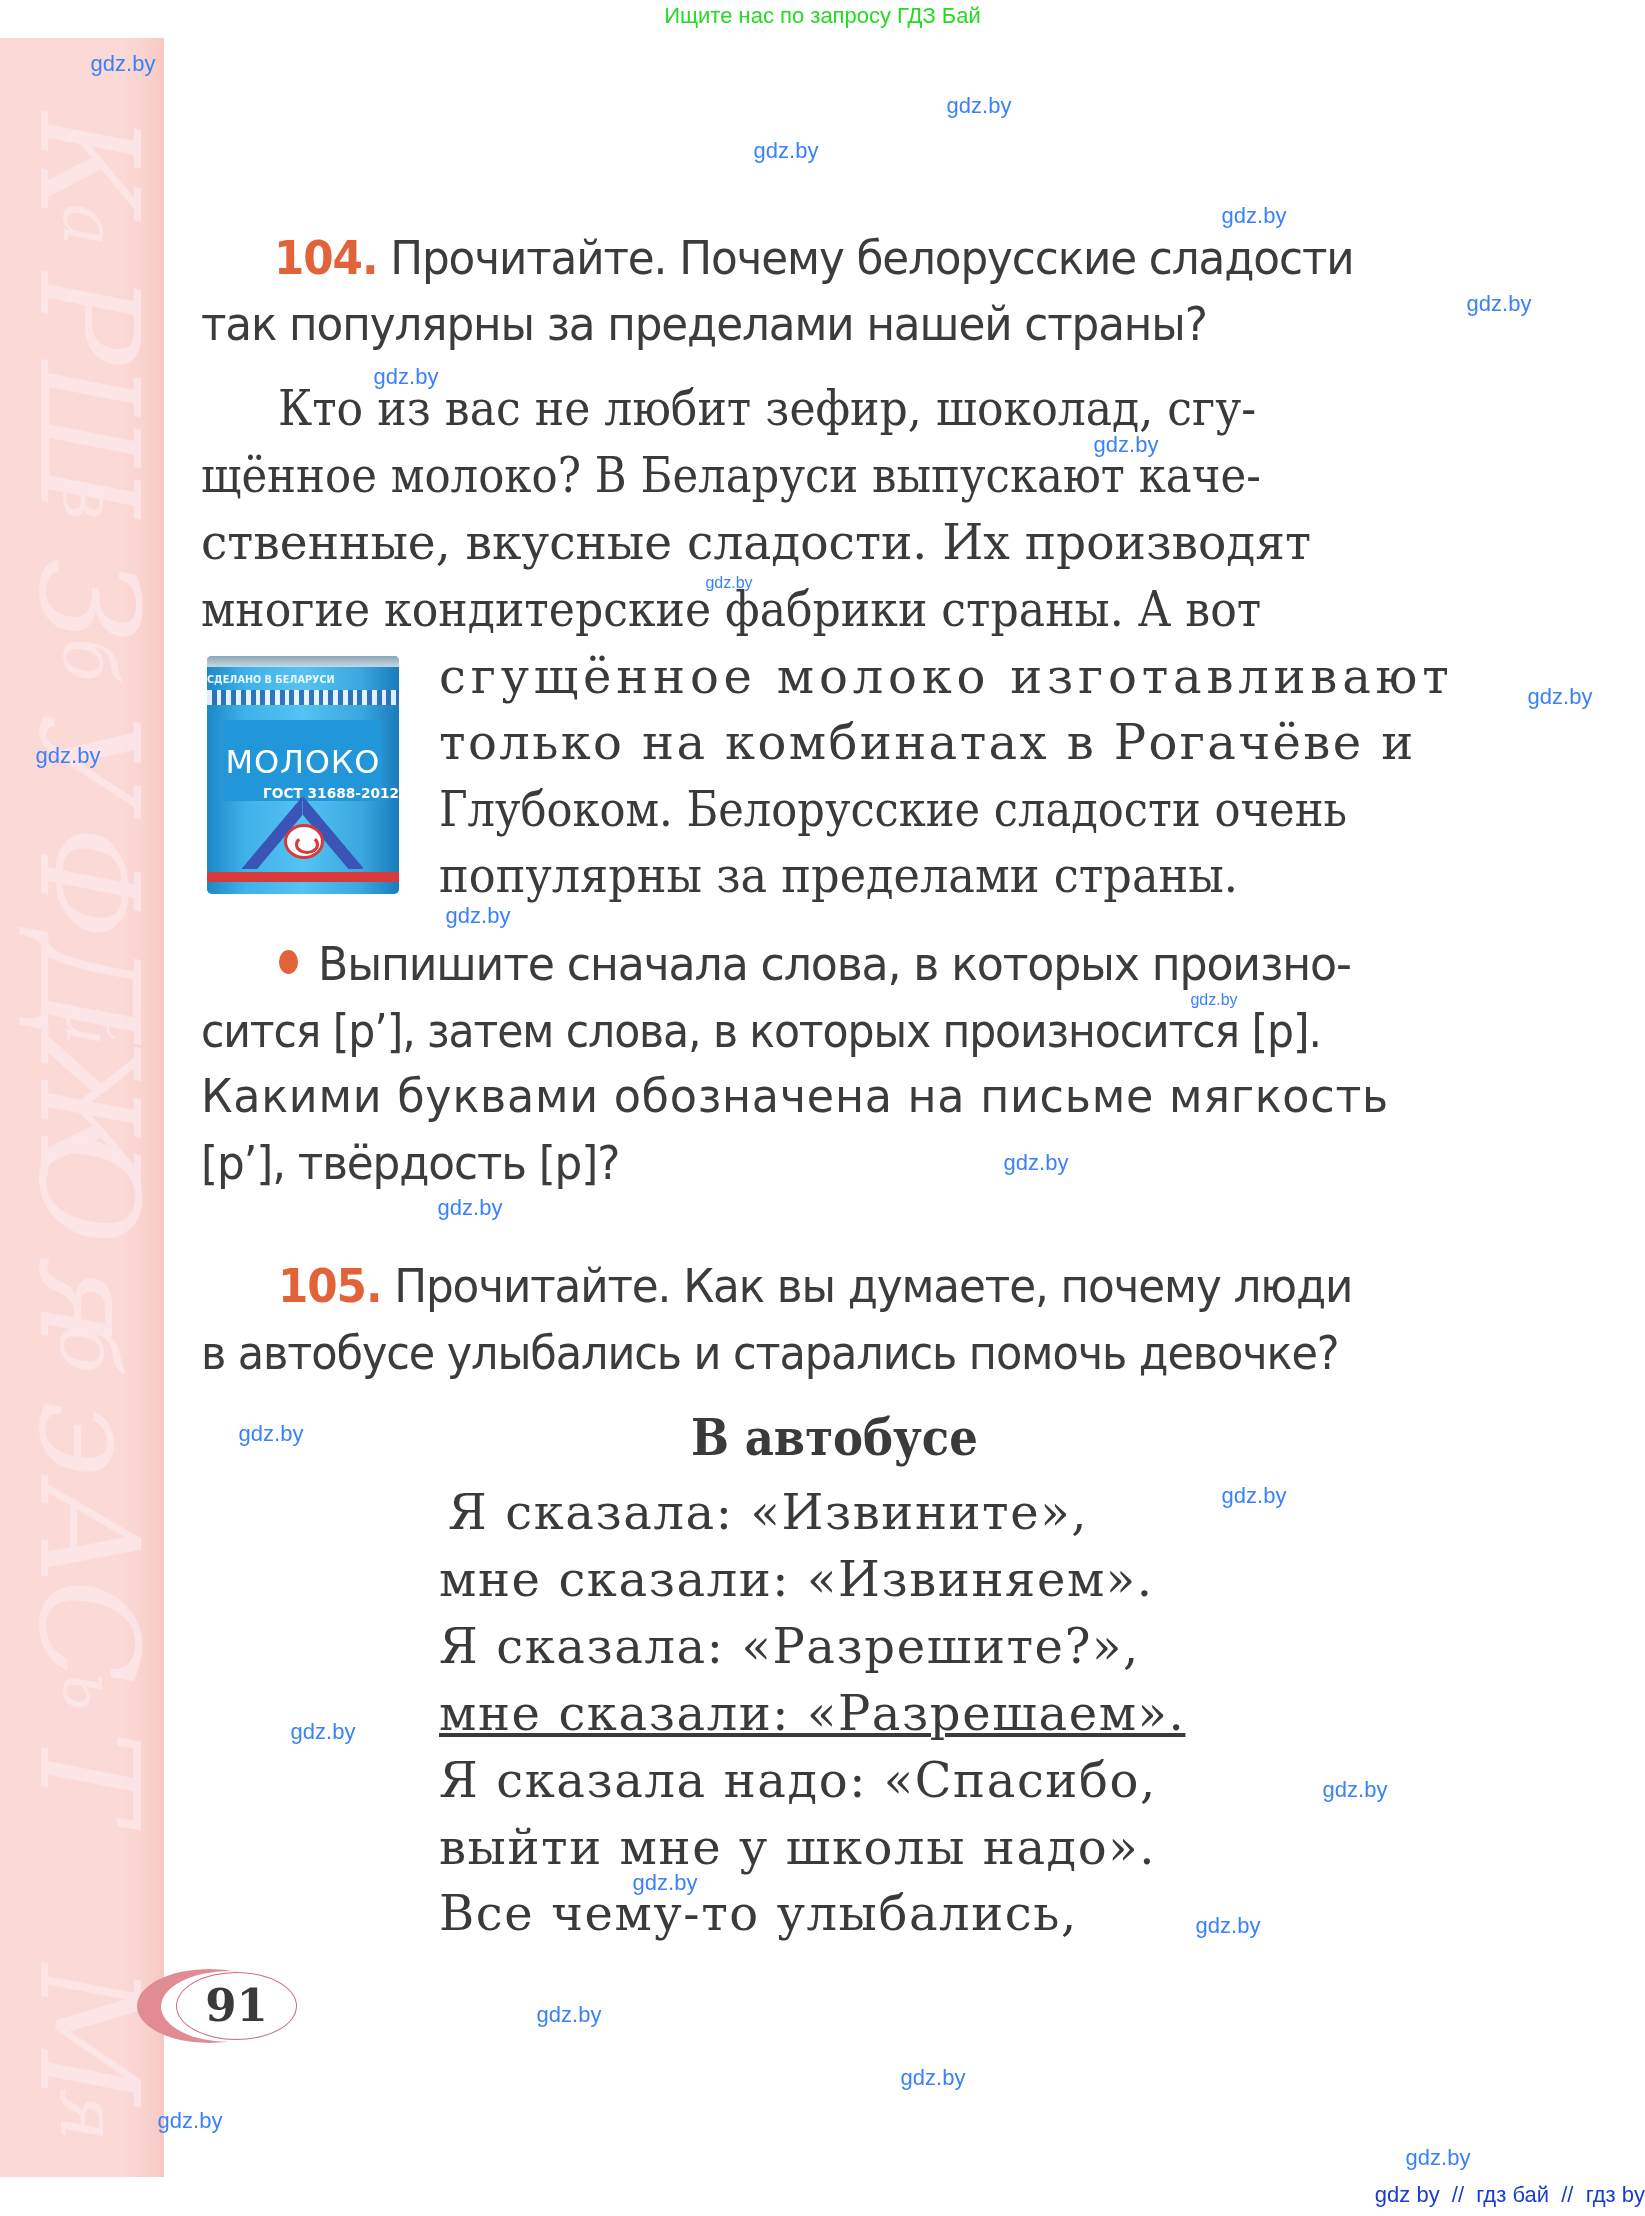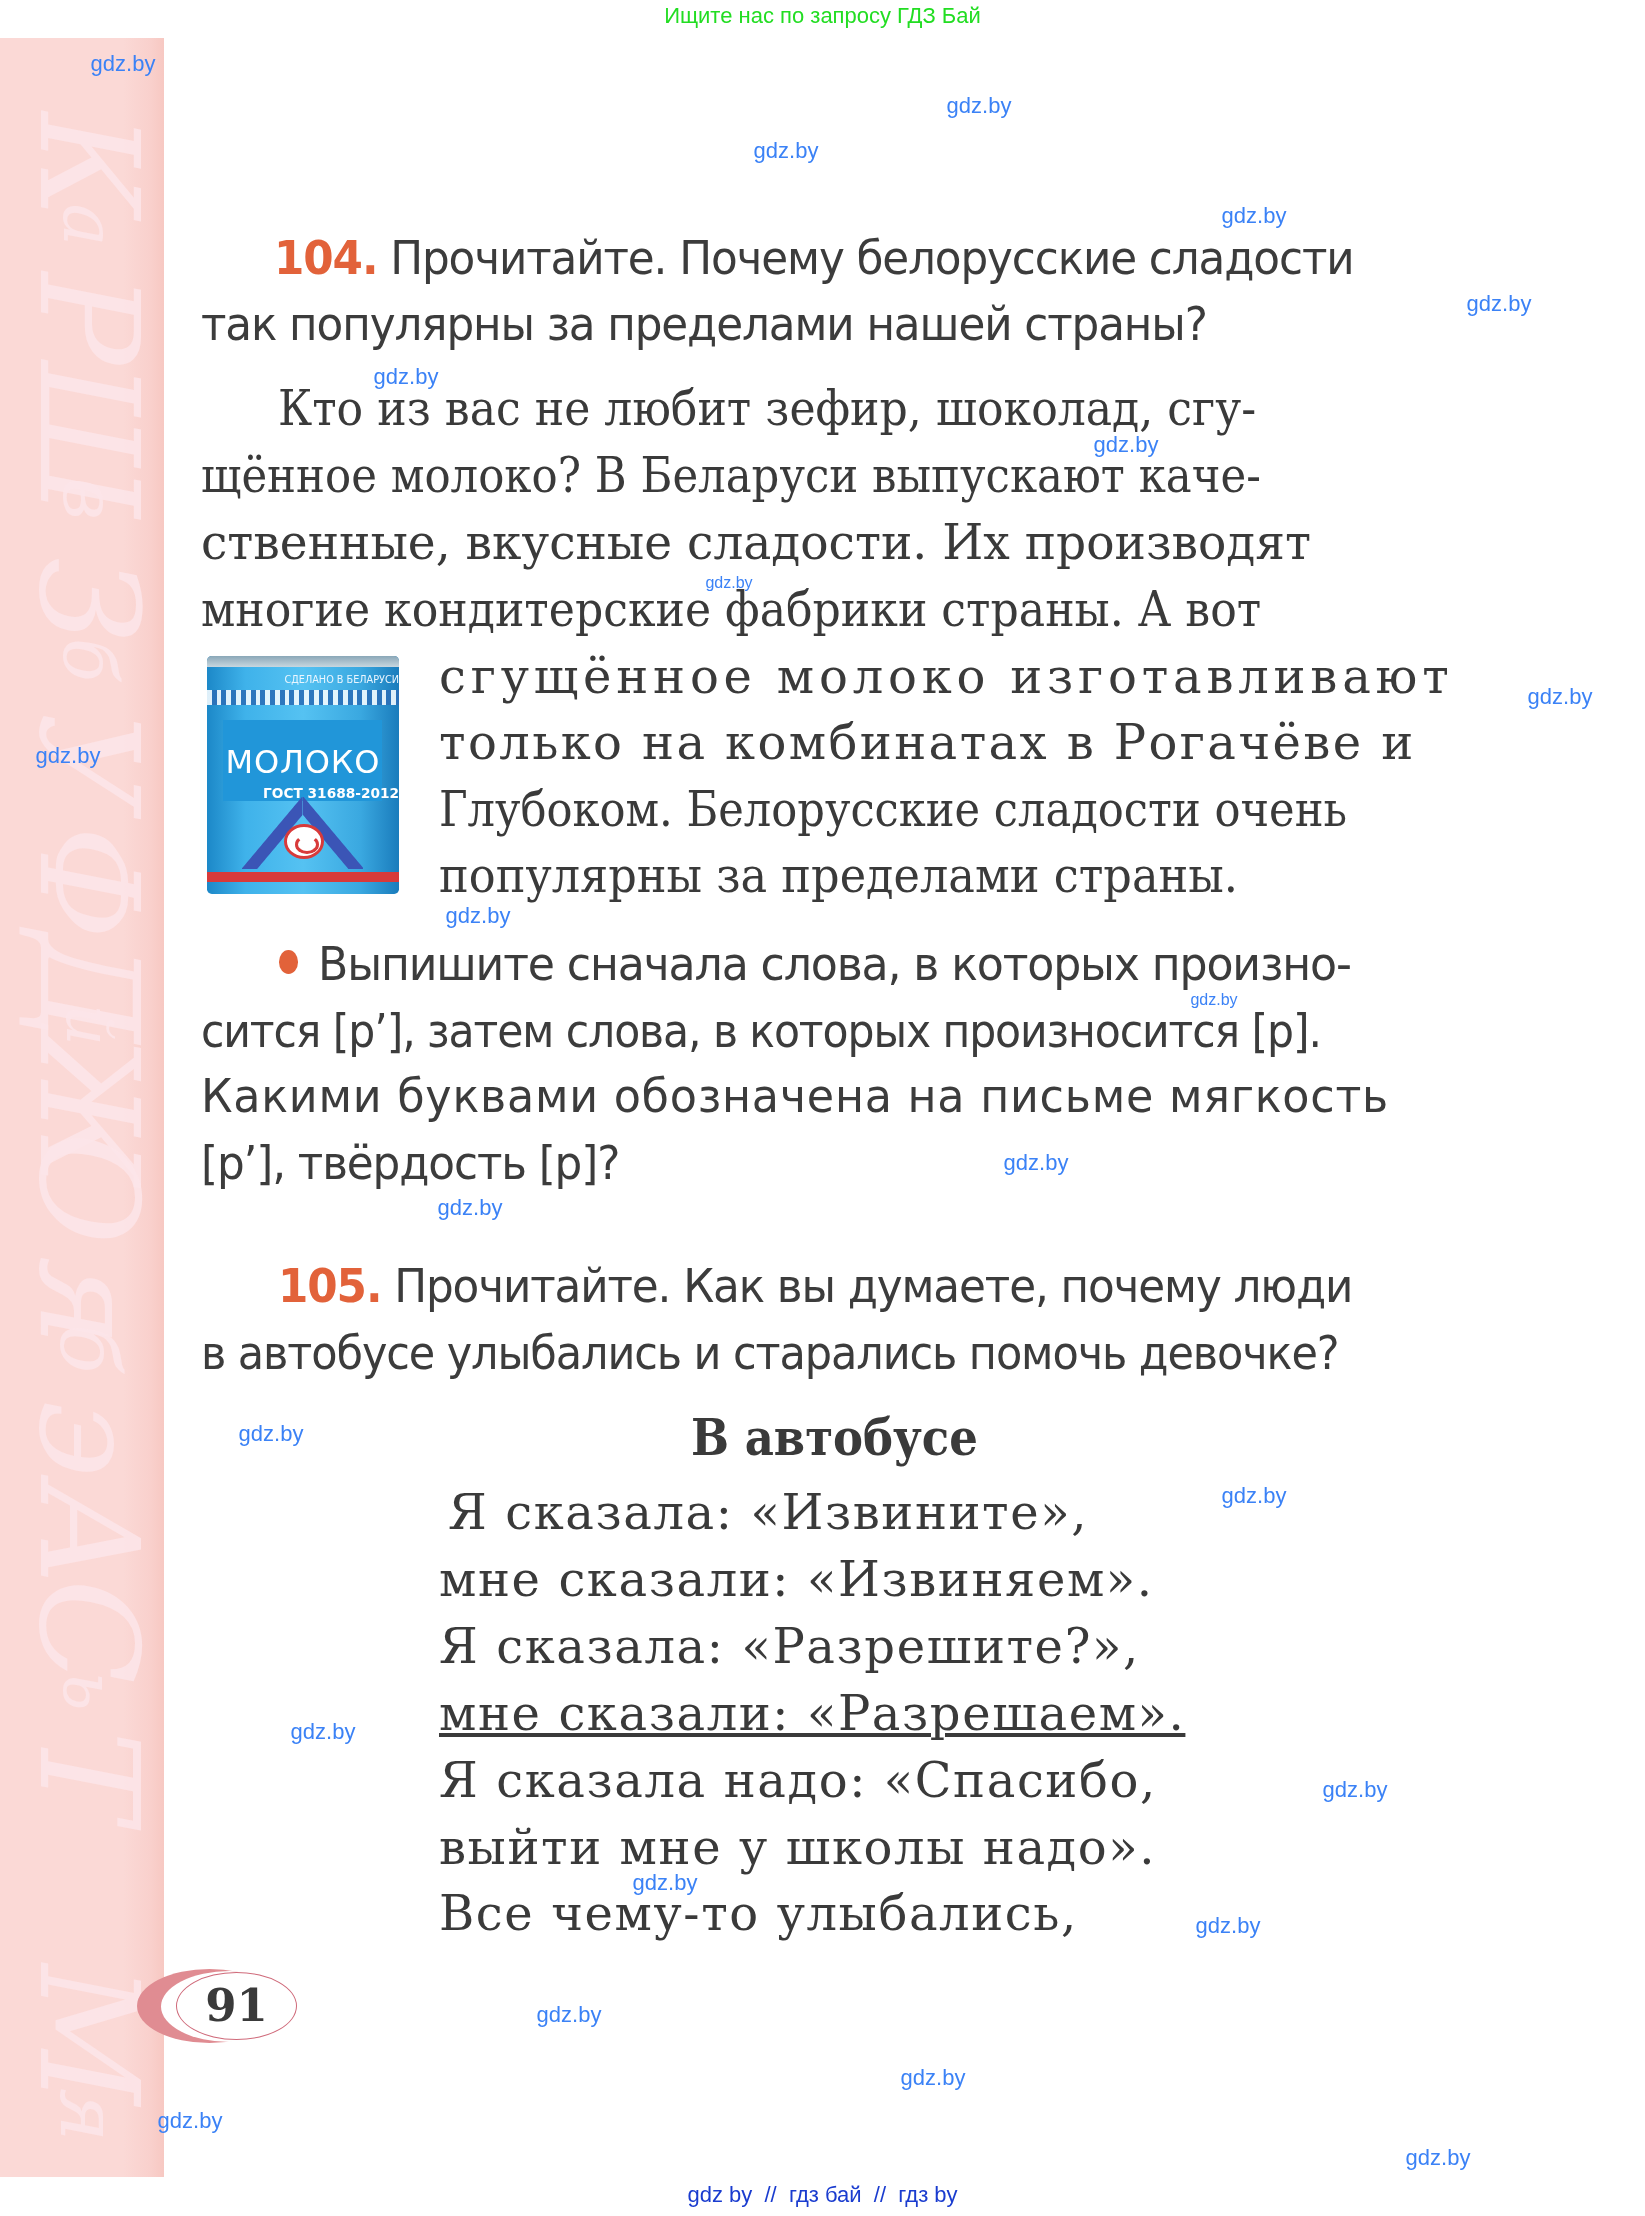--- a/index.html
+++ b/index.html
@@ -11,38 +11,38 @@
   .top-banner { top:3.2px; left:0; width:1645px; text-align:center; font-family:"Liberation Sans", sans-serif; font-size:22px; color:#22dd22; }
   .wm { font-family:Liberation Sans, sans-serif; font-size:22px; color:#3b82f6; white-space:nowrap; transform:translate(-50%,-50%); }
   .task { font-family:"DejaVu Sans", sans-serif; font-size:47px; color:#3c3c3c; letter-spacing:-1.2px; white-space:nowrap; transform:scaleX(0.93); transform-origin:left center; }
   .task-num { color:#e2623a; font-weight:bold; }
   .serif { font-family:"DejaVu Serif", serif; font-size:48px; color:#3a3a3a; white-space:nowrap; transform-origin:left center; }
   .bullet-dot { width:19.3px; height:24px; border-radius:50%; background:#e2623a; }
   .poem-title { font-family:"DejaVu Serif", serif; font-weight:bold; font-size:50px; color:#3a3a3a; white-space:nowrap; }
   .can { left:207px; top:656px; width:192px; height:238px; border-radius:4.8px;
     background: linear-gradient(to right, #1c88c8 0%, #3fb2ea 20%, #55c2f2 50%, #3aa8e0 80%, #1a7cbc 100%); overflow:hidden; }
   .can-top { position:absolute; left:0; top:0; width:100%; height:11.3px; background:linear-gradient(#8aa7b8,#c8d7df); }
-  .can-made { position:absolute; top:17.7px; width:100%; text-align:right; font-family:"DejaVu Sans", sans-serif; font-size:9.7px; color:#eaf6ff; font-weight:normal; }
+  .can-made { position:absolute; top:17.7px; width:100%; text-align:left; font-family:"DejaVu Sans", sans-serif; font-size:9.7px; color:#eaf6ff; font-weight:bold; }
   .can-ornament { position:absolute; top:34px; left:0; width:100%; height:14.5px;
     background: repeating-linear-gradient(90deg, #f4fbff 0 4.8px, #2a6fb8 4.8px 9.7px); opacity:0.9; }
   .can-diamond { position:absolute; left:16px; top:64px; width:159px; height:81px; background:#2196d9; }
   .can-word { position:absolute; top:87px; width:100%; text-align:center; font-family:"DejaVu Sans", sans-serif; font-weight:normal; font-size:32px; color:#ffffff; letter-spacing:0.8px; }
   .can-gost { position:absolute; top:129px; width:100%; text-align:right; font-family:"DejaVu Sans", sans-serif; font-size:13.7px; color:#ffffff; font-weight:bold; }
   .can-v { position:absolute; left:35px; top:141px; width:121px; height:72px;
     background: linear-gradient(to bottom right, transparent 49%, #3b55b6 50%, #3b55b6 62%, transparent 63%),
                 linear-gradient(to bottom left, transparent 49%, #3b55b6 50%, #3b55b6 62%, transparent 63%); background-size:50% 100%; background-position:left, right; background-repeat:no-repeat; }
   .can-logo { position:absolute; left:77px; top:168px; width:40px; height:35px; border-radius:50%; background:#ffffff; border:3.2px solid #d83a3a; box-sizing:border-box; }
   .can-logo::after { content:""; position:absolute; left:8px; top:8px; width:17.7px; height:13px; border-radius:50%; border:3.2px solid #d83a3a; border-top-color:transparent; }
   .can-band { position:absolute; left:0; top:216px; width:100%; height:9.7px; background:#d83a3a; }
   .page-num-wrap { left:137px; top:1969px; width:161px; height:74px; }
   .page-oval-back { position:absolute; left:0; top:0; width:145px; height:74px; border-radius:50%; background:#e08c92; }
   .page-oval-mid { position:absolute; left:24px; top:1.6px; width:137px; height:71px; border-radius:50%; background:#ffffff; }
   .page-oval-front { position:absolute; left:39px; top:3.2px; width:121px; height:68px; border-radius:50%; background:#ffffff; border:1.6px solid #cf6a7a; box-sizing:border-box; }
   .page-num { position:absolute; left:39px; top:3.2px; width:121px; height:68px; line-height:68px; text-align:center; font-family:"DejaVu Serif", serif; font-weight:bold; font-size:45px; color:#3a3a3a; }
-  .footer { top:2195px; left:0; width:1645px; text-align:center; font-family:"Liberation Sans", sans-serif; font-size:22px; color:#1a3ccf; transform:translateY(-50%); }
+  .footer { top:2195px; left:0; width:1645px; text-align:right; font-family:"Liberation Sans", sans-serif; font-size:22px; color:#1a3ccf; transform:translateY(-50%); }
 </style>
 </head>
 <body>
 
 <div class="abs top-banner">Ищите нас по запросу ГДЗ Бай</div>
 
 <div class="abs strip">
   <span class="strip-letter" style="top:48px;">К</span>
   <span class="strip-letter" style="top:145px;font-size:72px;">а</span>
   <span class="strip-letter" style="top:201px;">Р</span>

